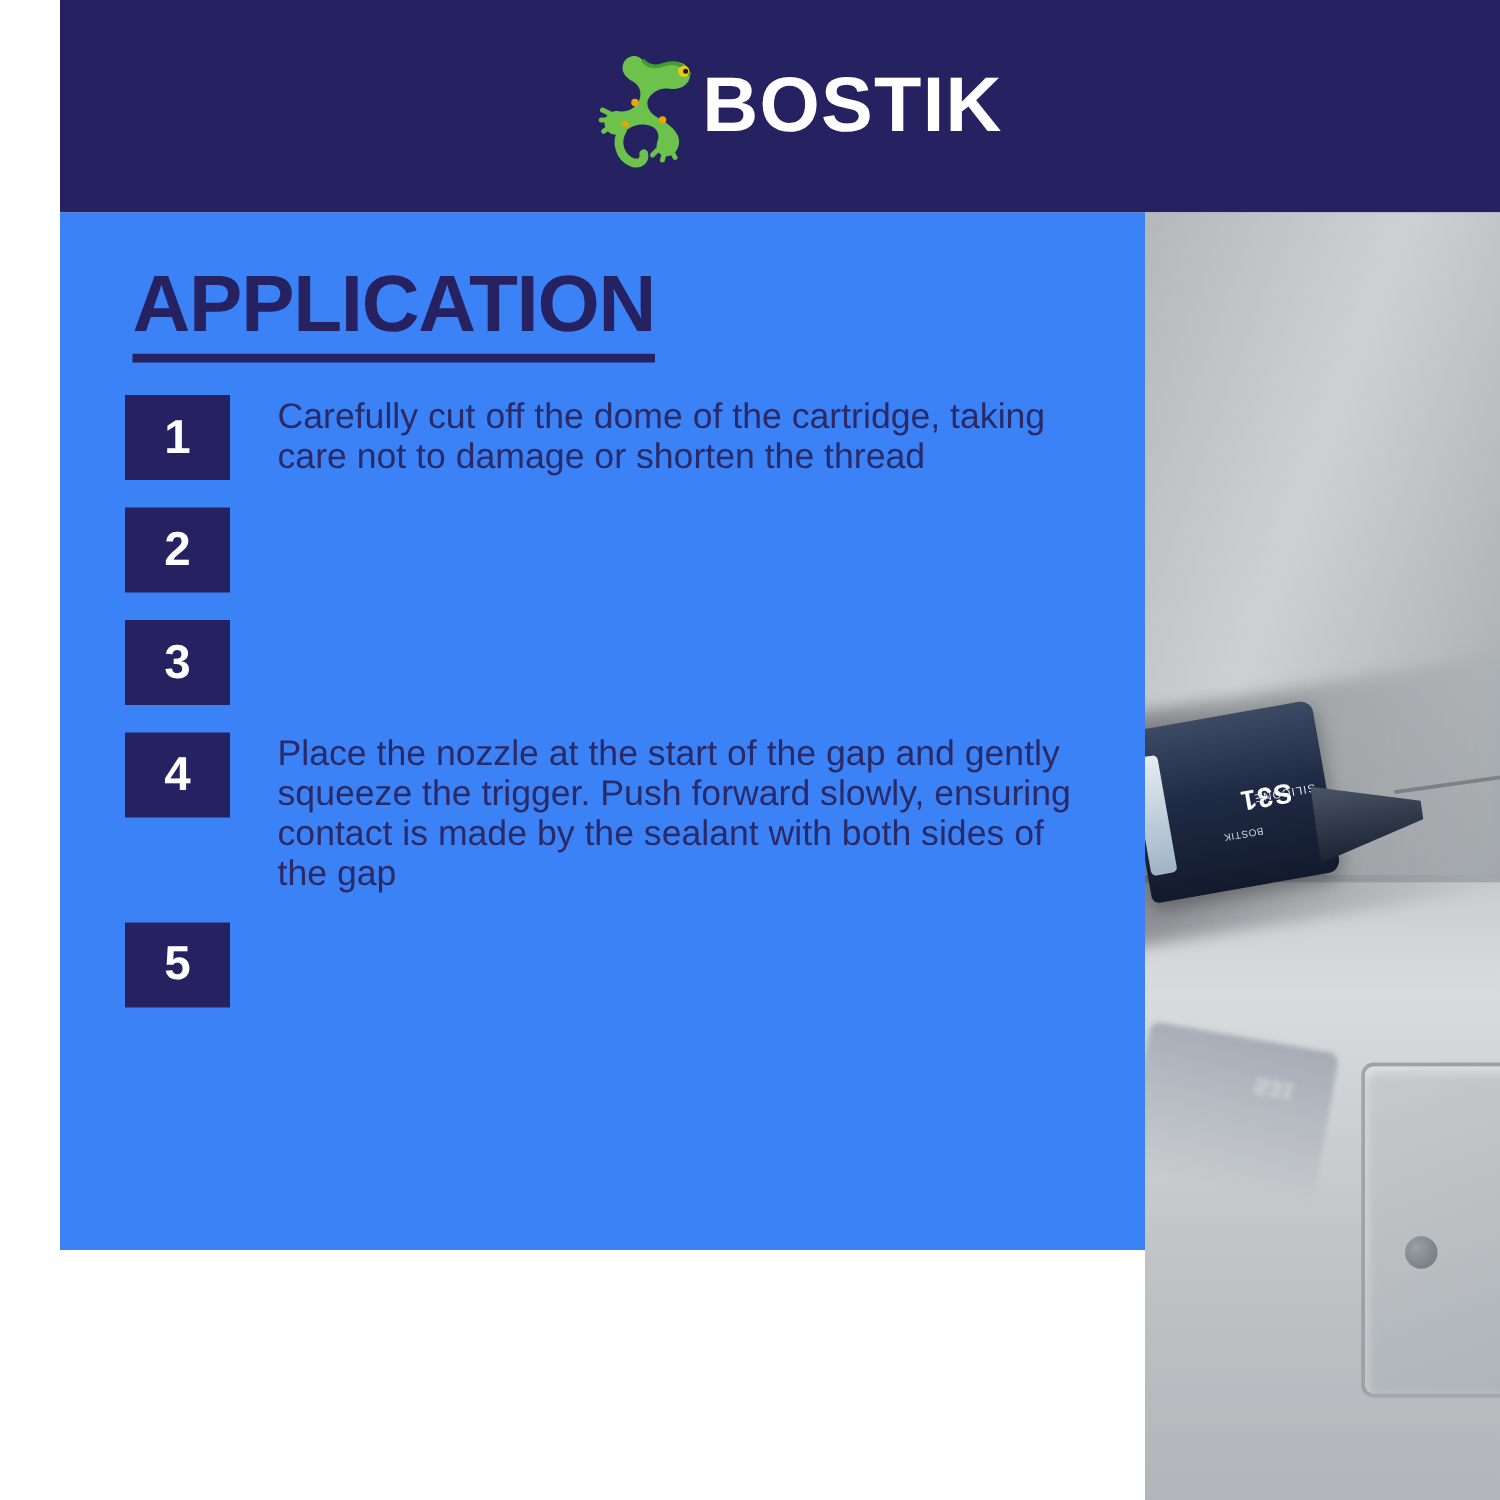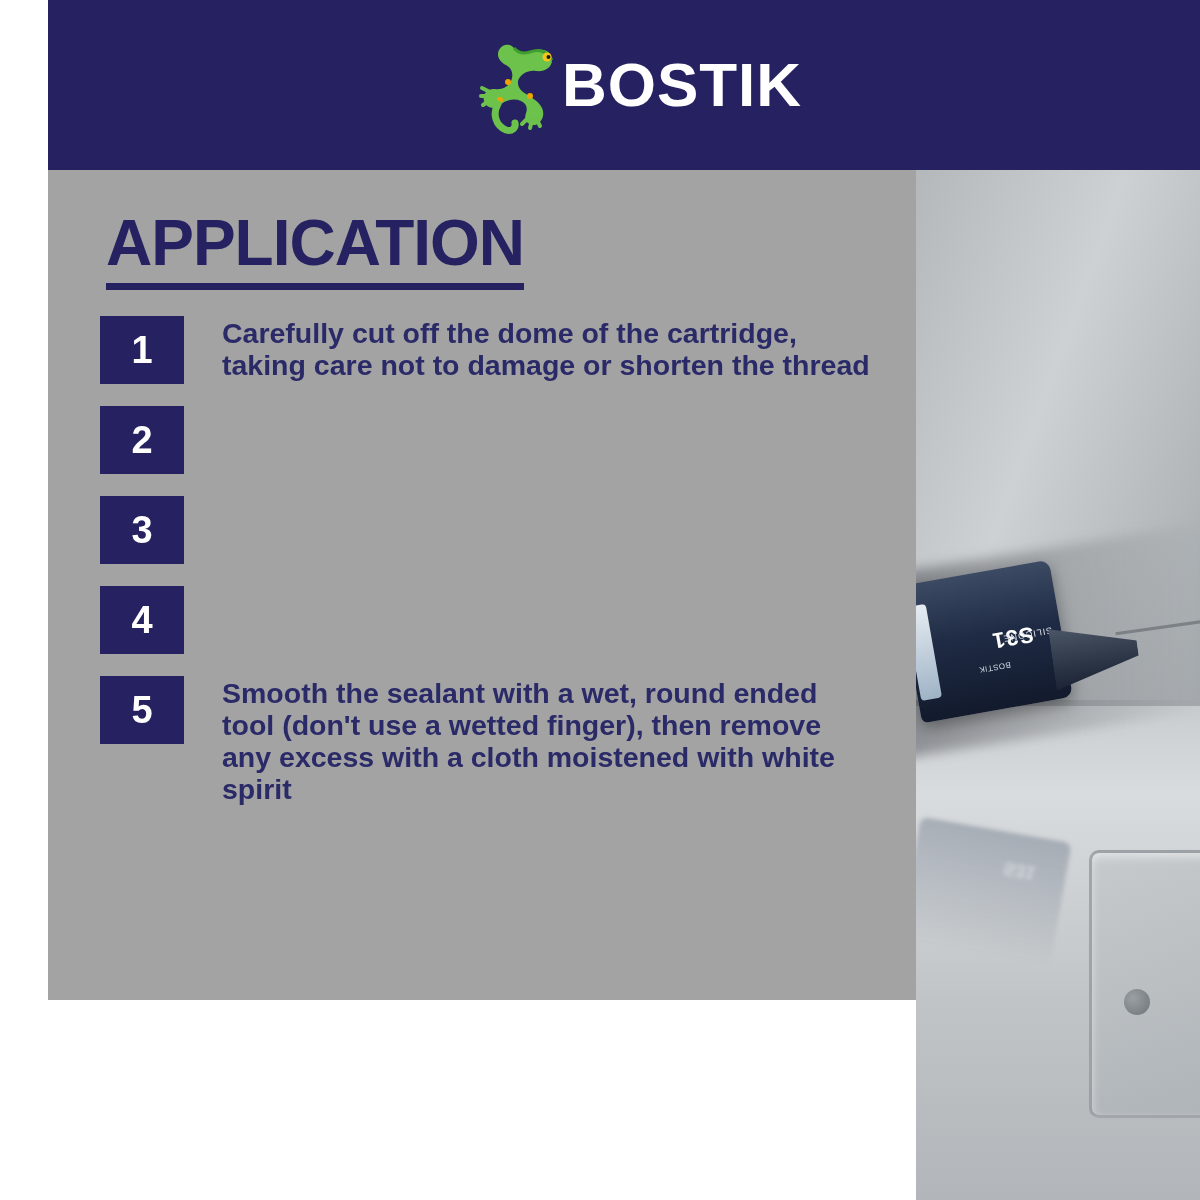--- a/index.html
+++ b/index.html
@@ -44,21 +44,21 @@
     letter-spacing: 1px;
     line-height: 1;
     font-family: "Liberation Sans", sans-serif;
   }
 
   
   .content {
     position: absolute;
     top: 170px; left: 0;
     width: 868px; height: 830px;
-    background: #a3a3a3;
+    background: #3b82f6;
     padding: 40px 44px 0 52px;
   }
   .title {
     color: #262262;
     font-size: 64px;
     font-weight: bold;
     letter-spacing: -1px;
     line-height: 1.05;
     padding-bottom: 6px;
     display: inline-block;
@@ -83,21 +83,21 @@
     display: flex;
     align-items: center;
     justify-content: center;
     margin-right: 38px;
   }
   .step-text {
     color: #2b2a68;
     font-size: 28.5px;
     line-height: 1.12;
     max-width: 660px;
-    font-weight: 700;
+    font-weight: 400;
     padding-top: 2px;
   }
 
   
   .photo {
     position: absolute;
     top: 170px; left: 868px;
     width: 332px; height: 1030px;
     overflow: hidden;
     background: linear-gradient(160deg, #cfd2d4 0%, #b9bdc0 28%, #d4d7d9 52%, #c3c7ca 76%, #aeb2b6 100%);
@@ -259,25 +259,25 @@
       <div class="step">
         <div class="step-num">2</div>
       </div>
 
       <div class="step">
         <div class="step-num">3</div>
       </div>
 
       <div class="step">
         <div class="step-num">4</div>
+        <div class="step-text">Place the nozzle at the start of the gap and gently squeeze the trigger. Push forward slowly, ensuring contact is made by the sealant with both sides of the gap</div>
       </div>
 
       <div class="step">
         <div class="step-num">5</div>
-        <div class="step-text">Smooth the sealant with a wet, round ended tool (don't use a wetted finger), then remove any excess with a cloth moistened with white spirit</div>
       </div>
 
     </div>
   </div>
 
   <div class="photo">
     <div class="wall"></div>
     <div class="counter"></div>
     <div class="seam"></div>
     <div class="shadow-diag"></div>

